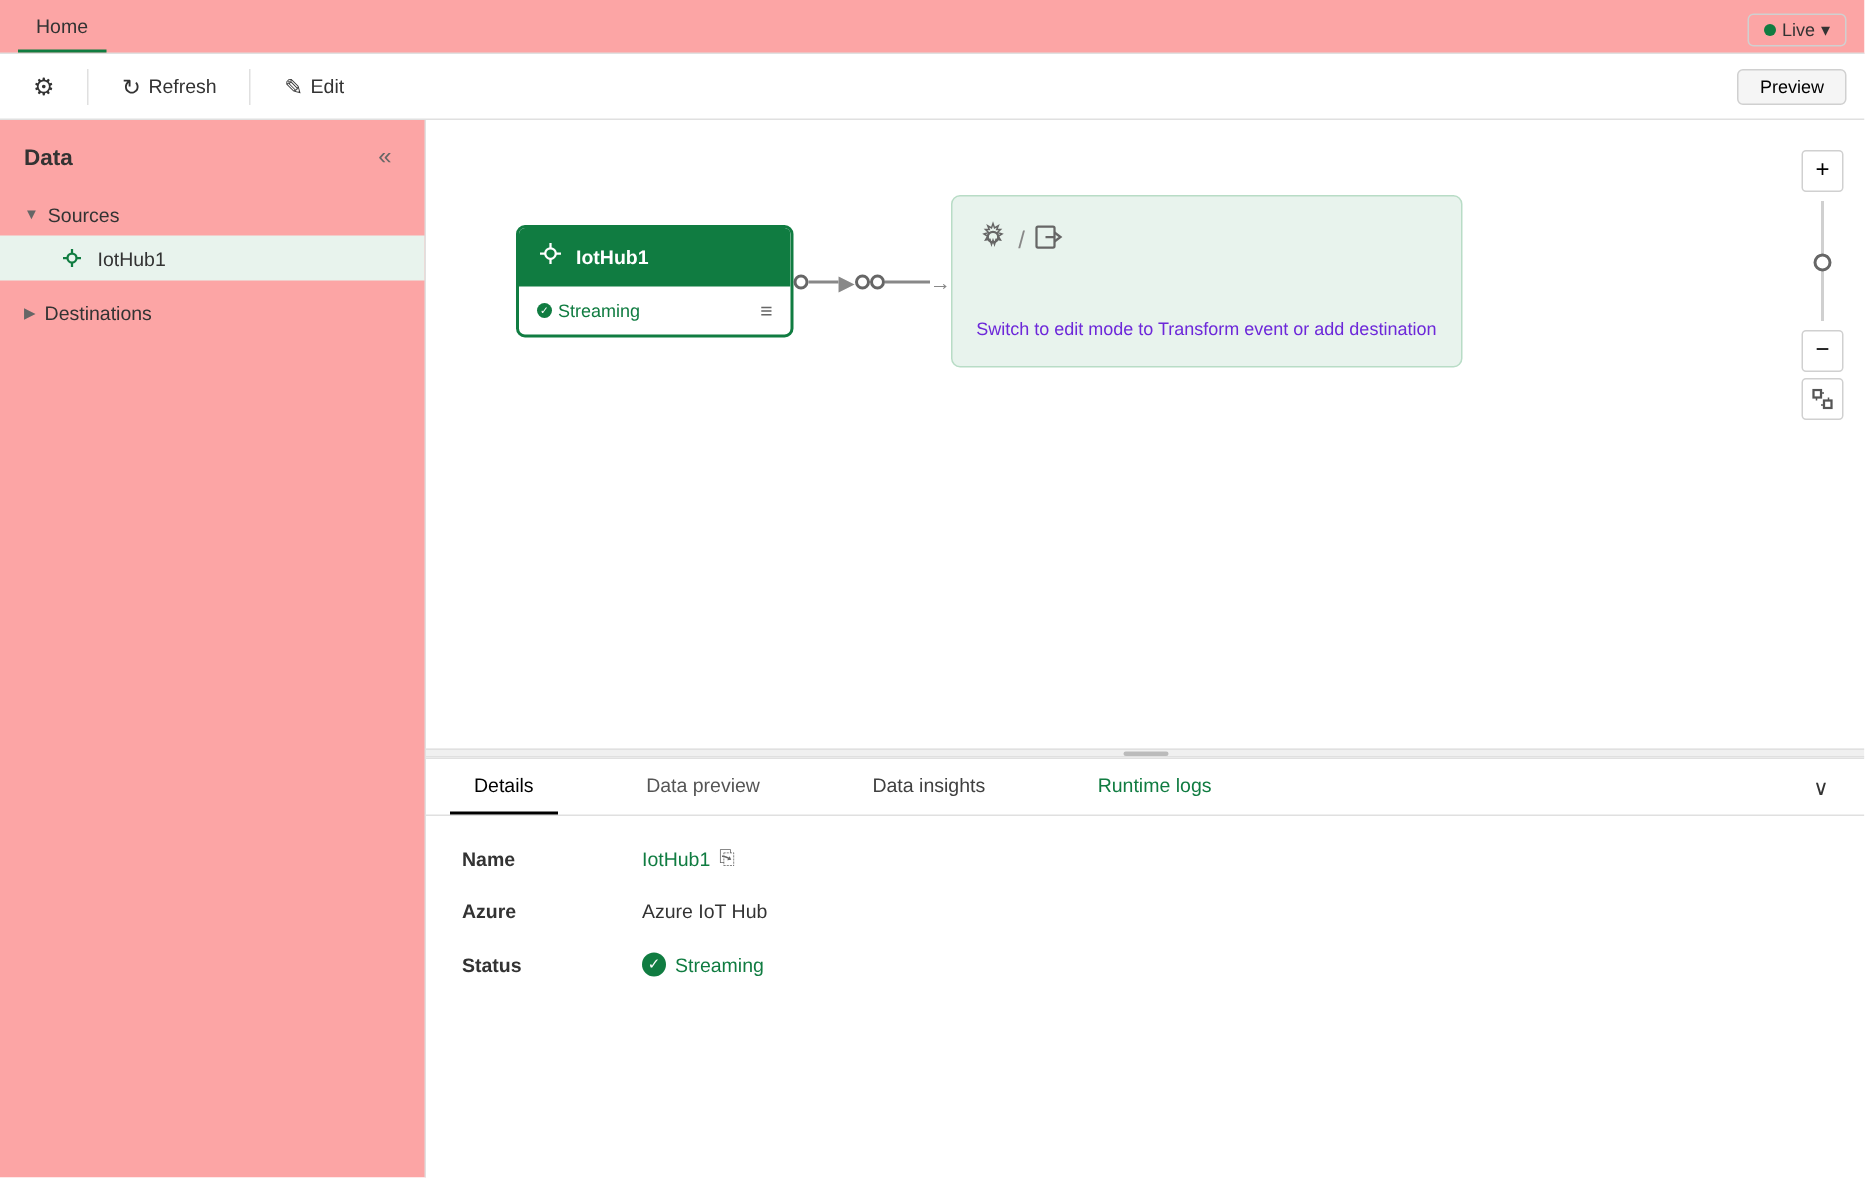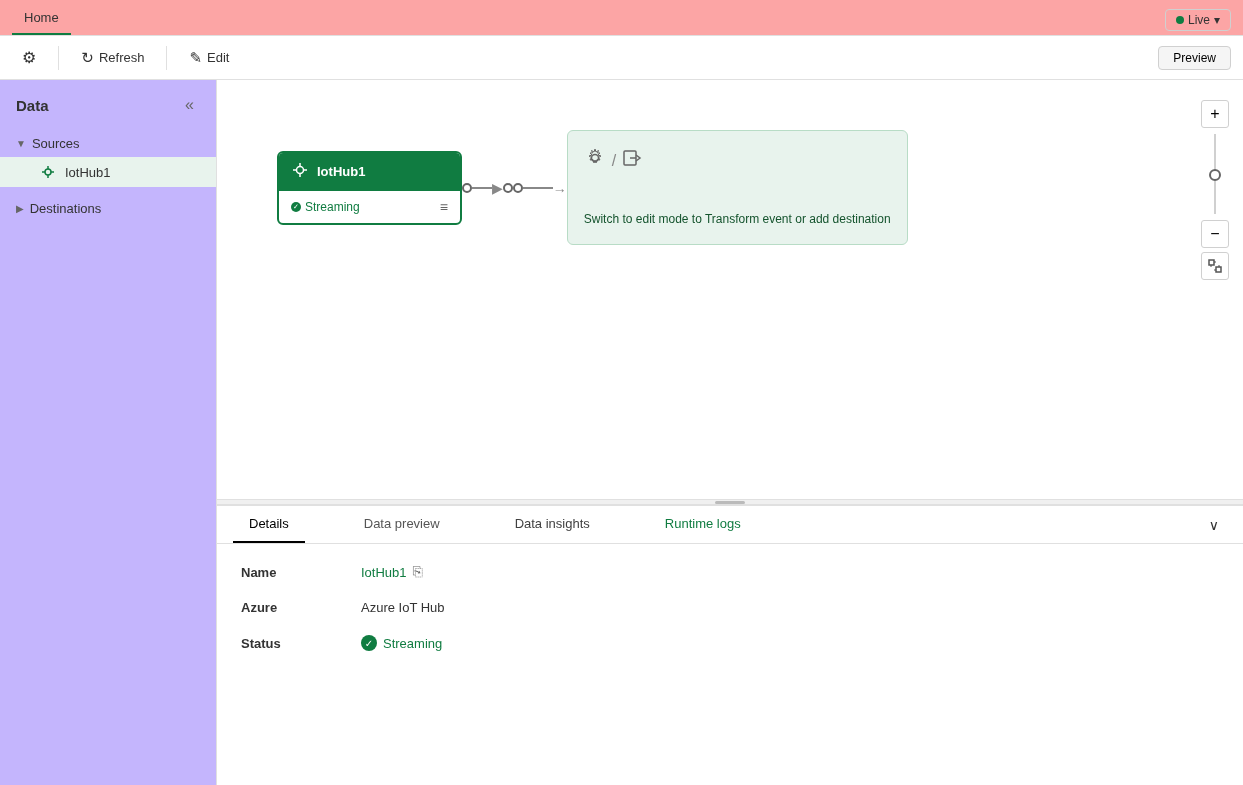--- a/index.html
+++ b/index.html
@@ -71,23 +71,23 @@
     }
 
     
     .main-layout {
       display: flex;
       height: calc(785px - 80px);
     }
 
     
     .sidebar {
-      width: 217px;
+      width: 284px;
       border-right: 1px solid #e0e0e0;
-      background: #c4b5fd;
+      background: #fca5a5;
       display: flex;
       flex-direction: column;
       flex-shrink: 0;
     }
     .sidebar-header {
       display: flex;
       align-items: center;
       justify-content: space-between;
       padding: 14px 16px 10px;
     }
@@ -310,21 +310,21 @@
     .end-node-icons {
       display: flex;
       align-items: center;
       gap: 4px;
       margin-bottom: 6px;
       font-size: 18px;
       color: #555;
     }
     .end-node-text {
       font-size: 12px;
-      color: #14532d;
+      color: #6d28d9;
       line-height: 1.5;
       margin-top: 30px;
     }
 
     
     .bottom-panel {
       border-top: 1px solid #e0e0e0;
       background: #fff;
       height: 280px;
       flex-shrink: 0;

